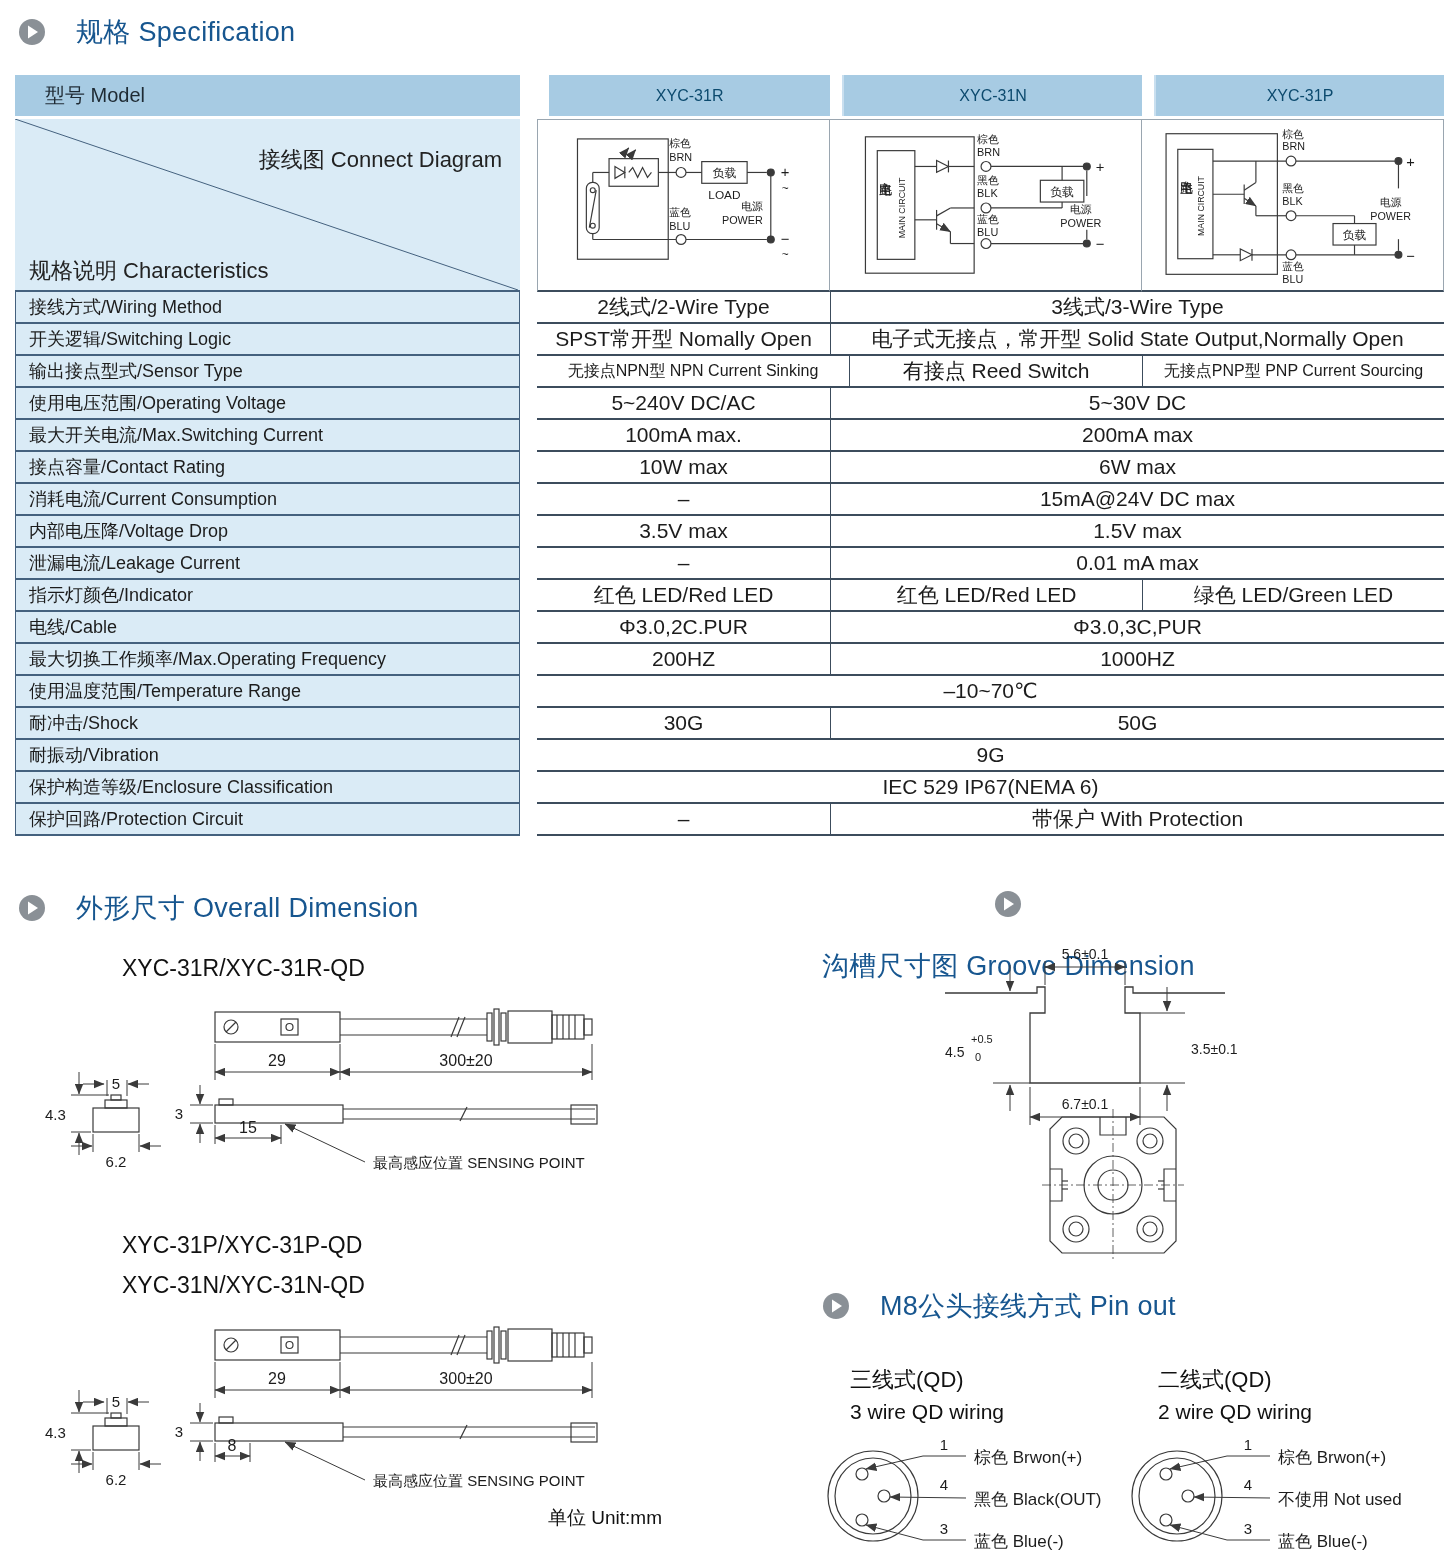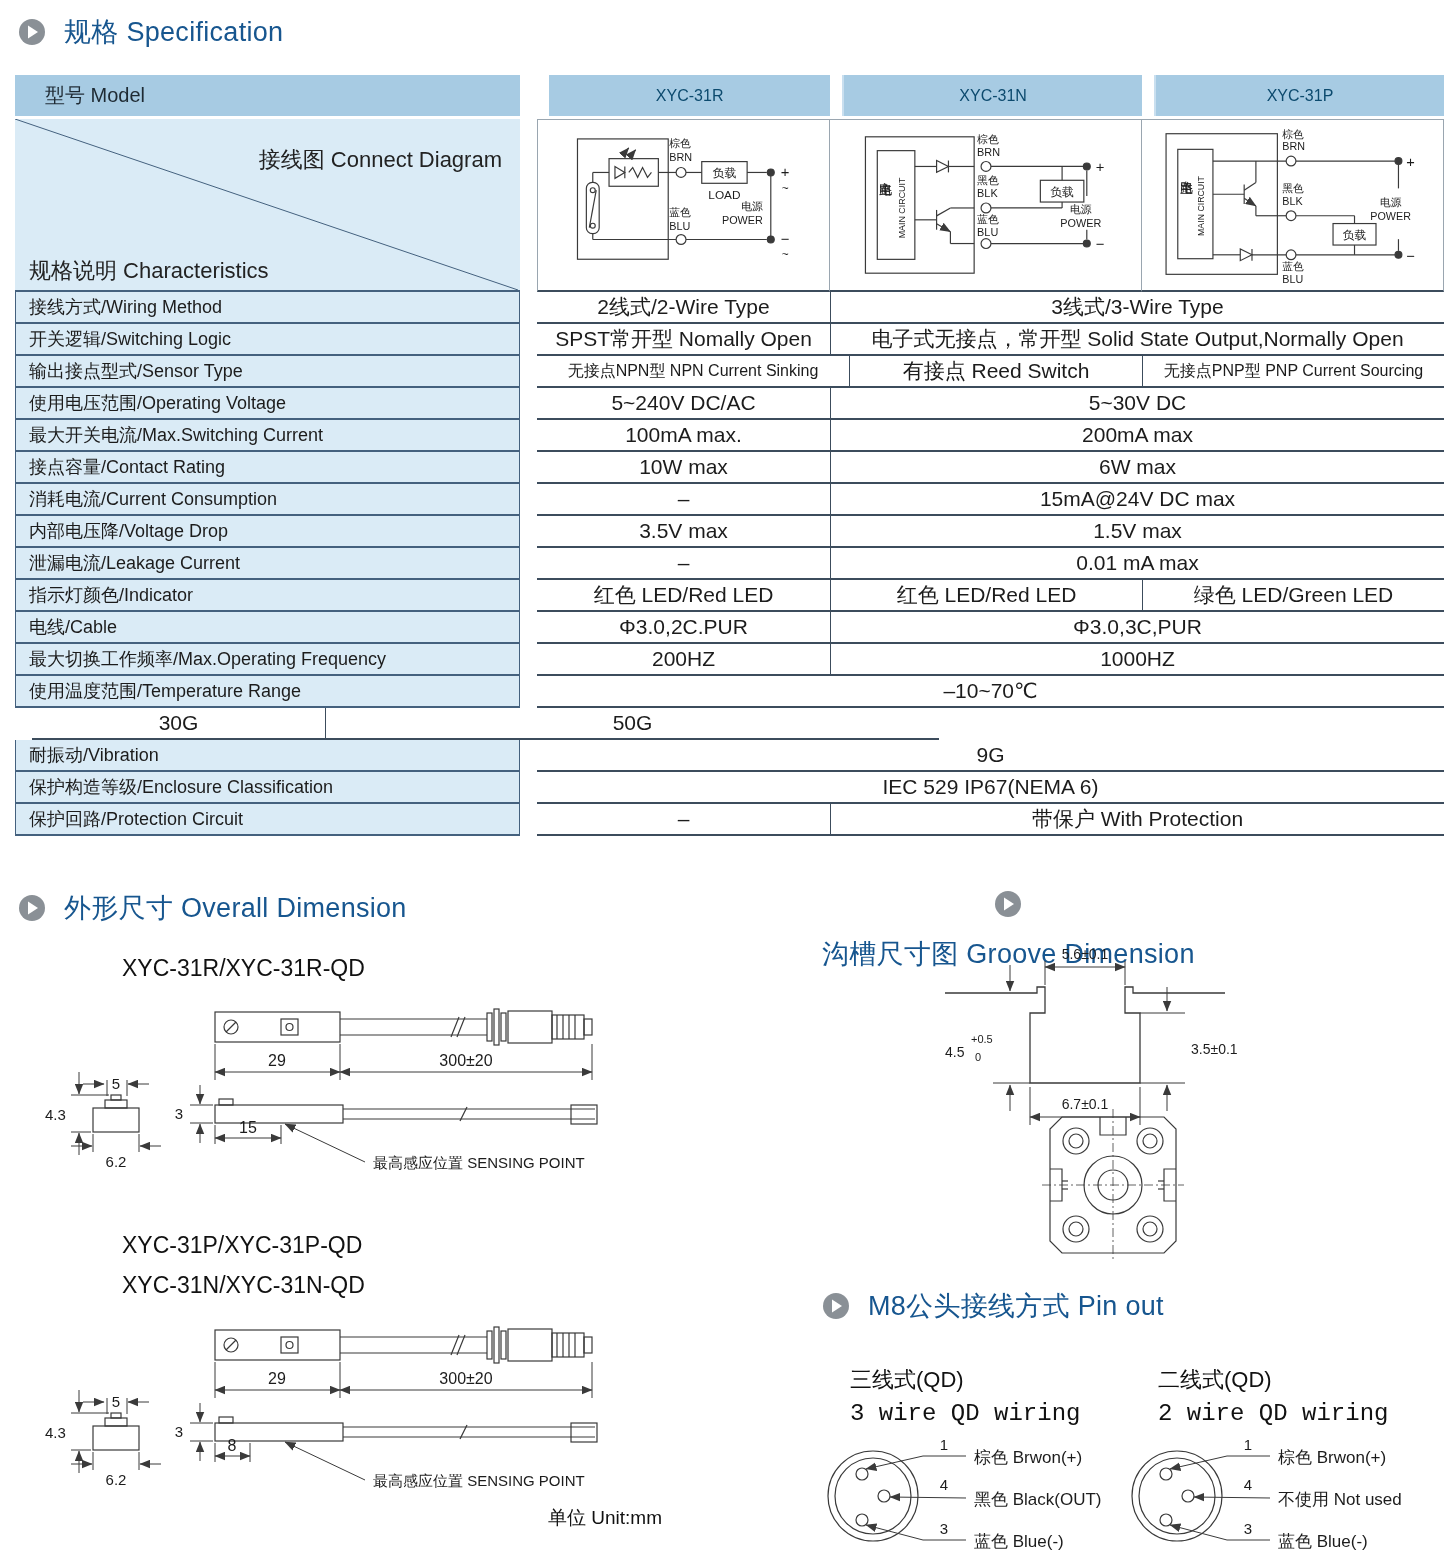--- a/index.html
+++ b/index.html
@@ -1,19 +1,19 @@
 <!DOCTYPE html>
 <html><head>
 <meta charset="utf-8">
 <style>
   * { box-sizing: border-box; margin: 0; padding: 0; }
   body { background: #fff; font-family: "Liberation Sans", "DejaVu Sans", sans-serif; color: #1c1c1c; }
   .page { position: relative; width: 1444px; height: 1560px; background: #fff; overflow: hidden; }
   .abs { position: absolute; }
-  .sec-head { position: absolute; display: flex; align-items: center; gap: 18px; }
+  .sec-head { position: absolute; display: flex; align-items: center; gap: 30px; }
   .sec-title { font-size: 27px; color: #17568f; letter-spacing: .3px; white-space: nowrap; }
   
   .spec-table { position: absolute; left: 15px; top: 75px; width: 1429px; }
   .row { display: flex; }
   .lab { width: 505px; }
   .gap { width: 17px; background: #fff; }
   .vals { width: 907px; display: flex; }
   .c1 { width: 293px; } .c2 { width: 312px; } .c3 { width: 302px; }
   .s2 { width: 614px; } .s3 { width: 907px; }
   .t-head { height: 41px; margin-bottom: 3px; }
@@ -27,21 +27,21 @@
   .dcell { background: #fff; border: 1px solid #9aa6b0; border-bottom: 2px solid #3c4c5c; display: flex; align-items: center; justify-content: center; }
   .dcell + .dcell { border-left: none; }
   .t-row { height: 32px; }
   .t-row .lab { background: #daebf6; display: flex; align-items: center; padding-left: 13px; font-size: 18px; border-left: 1px solid #44617e; border-right: 1px solid #44617e; border-bottom: 2px solid #44617e; white-space: nowrap; }
   .vc { background: #fff; display: flex; align-items: center; justify-content: center; font-size: 21px; border-bottom: 2px solid #3c4c5c; white-space: nowrap; }
   .vc + .vc { border-left: 1px solid #3c4c5c; }
   .sm { font-size: 16px; }
   
   .sub { position: absolute; font-size: 23px; color: #111; white-space: nowrap; }
   .pin-cn { position: absolute; font-size: 22px; color: #111; white-space: nowrap; }
-  .pin-en { position: absolute; font-size: 24px; color: #111; white-space: nowrap; font-family: Liberation Mono, monospace; }
+  .pin-en { position: absolute; font-size: 21px; color: #111; white-space: nowrap; }
   .unit-note { position: absolute; font-size: 19px; color: #111; white-space: nowrap; }
   svg text { fill: #1c1c1c; }
   .vtext { writing-mode: vertical-rl; text-orientation: upright; }
 </style>
 </head>
 <body>
 
 <svg width="0" height="0" style="position:absolute">
   <defs>
     <marker id="mE" viewBox="0 0 10 8" markerWidth="11" markerHeight="9" refX="9.5" refY="4" orient="auto" markerUnits="userSpaceOnUse">
@@ -321,20 +321,21 @@
       </div>
     </div>
     <div class="row t-row">
       <div class="lab">使用温度范围/Temperature Range</div>
       <div class="gap"></div>
       <div class="vals">
         <div class="vc s3">–10~70℃</div>
       </div>
     </div>
     <div class="row t-row">
+      <div class="lab">耐冲击/Shock</div>
       <div class="gap"></div>
       <div class="vals">
         <div class="vc c1">30G</div>
         <div class="vc s2">50G</div>
       </div>
     </div>
     <div class="row t-row">
       <div class="lab">耐振动/Vibration</div>
       <div class="gap"></div>
       <div class="vals">

